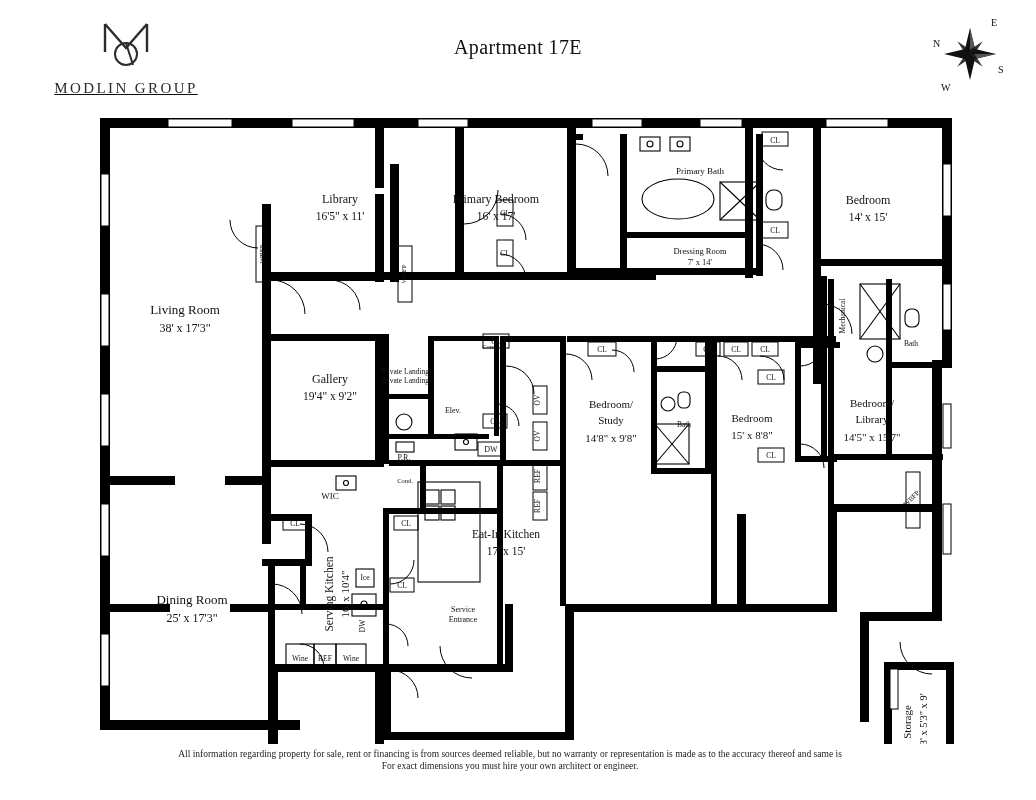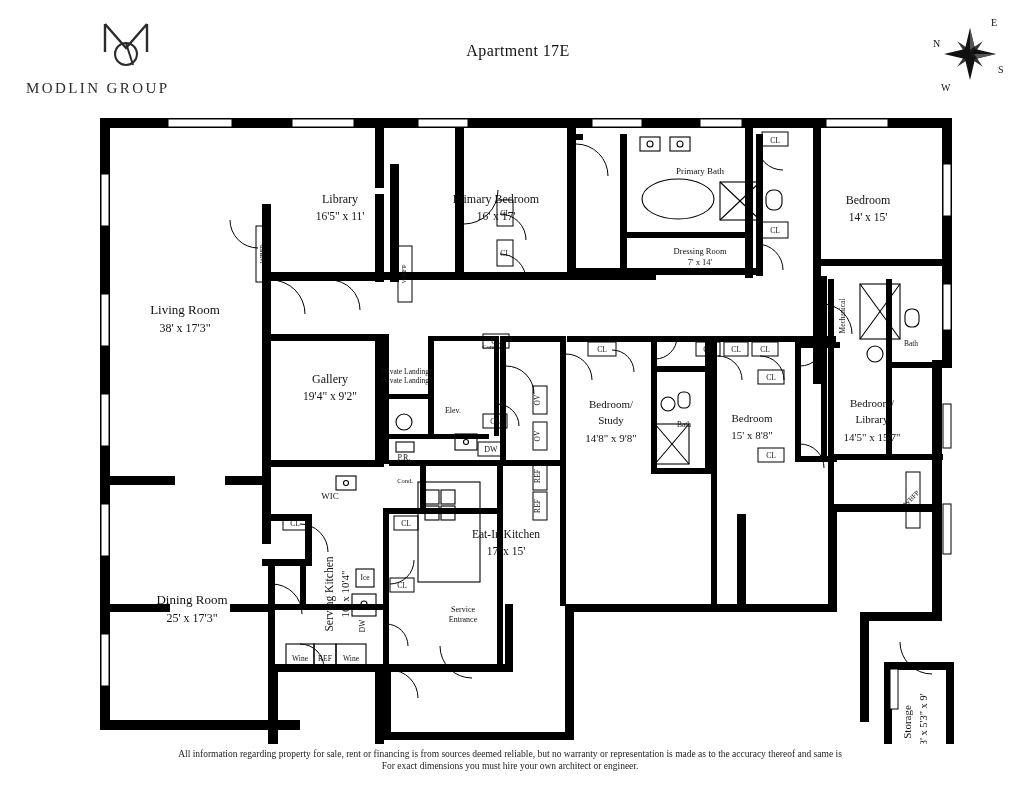--- a/index.html
+++ b/index.html
@@ -20,20 +20,22 @@
     left: 0; top: 0;
     width: 1036px;
     height: 800px;
   }
 
   
   .brand {
     position: absolute;
     left: 26px; top: 18px;
     width: 200px;
+    text-align: center;
+    text-decoration: underline;
   }
   .brand-mark {
     width: 54px; height: 54px;
     margin: 0 auto;
   }
   .brand-name {
     margin-top: 8px;
     font-family: "Liberation Serif", serif;
     font-size: 15px;
     letter-spacing: 2.4px;
@@ -44,24 +46,24 @@
     left: 318px; top: 30px;
     width: 400px;
     text-align: center;
   }
   .title-line1 {
     font-size: 22px;
     letter-spacing: .4px;
     color: #111;
   }
   .title-line2 {
-    font-size: 16px;
+    font-size: 20px;
     letter-spacing: .4px;
     color: #111;
-    margin-top: 12px;
+    margin-top: 6px;
   }
 
   
   .compass {
     position: absolute;
     left: 925px; top: 14px;
     width: 90px; height: 84px;
   }
   .compass .lbl {
     position: absolute;

